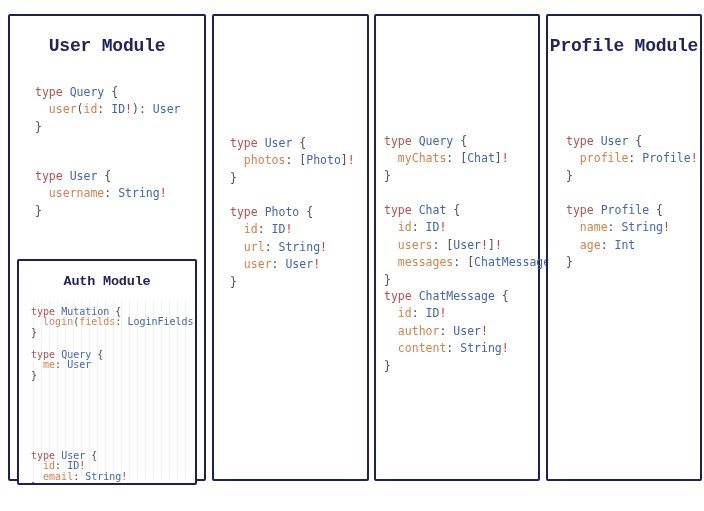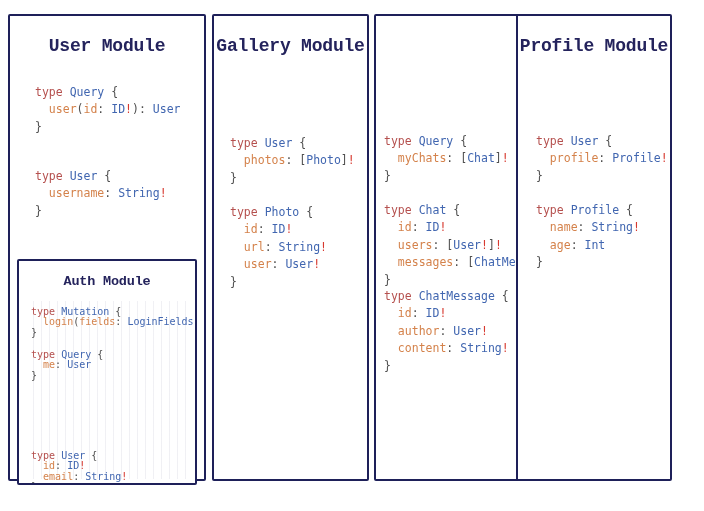--- a/index.html
+++ b/index.html
@@ -121,21 +121,20 @@
 <span class="pn">}</span></div>
 
       <div class="code" style="left:12px; top:156px;margin-top:34px;"><span class="kw">type</span> <span class="ty">User</span> <span class="pn">{</span>
   <span class="fld">id</span><span class="pn">:</span> <span class="ty">ID</span><span class="bang">!</span>
   <span class="fld">email</span><span class="pn">:</span> <span class="ty">String</span><span class="bang">!</span>
 <span class="pn">}</span></div>
     </div>
   </div>
 
   <div class="panel" style="left:212px; top:14px; width:157px; height:467px;">
-    <div class="panel-title">Gallery Module</div>
 
     <div class="code" style="left:16px; top:119px;"><span class="kw">type</span> <span class="ty">User</span> <span class="pn">{</span>
   <span class="fld">photos</span><span class="pn">:</span> <span class="pn">[</span><span class="ty">Photo</span><span class="pn">]</span><span class="bang">!</span>
 <span class="pn">}</span></div>
 
     <div class="code" style="left:16px; top:188px;"><span class="kw">type</span> <span class="ty">Photo</span> <span class="pn">{</span>
   <span class="fld">id</span><span class="pn">:</span> <span class="ty">ID</span><span class="bang">!</span>
   <span class="fld">url</span><span class="pn">:</span> <span class="ty">String</span><span class="bang">!</span>
   <span class="fld">user</span><span class="pn">:</span> <span class="ty">User</span><span class="bang">!</span>
 <span class="pn">}</span></div>
@@ -153,21 +152,21 @@
   <span class="fld">messages</span><span class="pn">:</span> <span class="pn">[</span><span class="ty">ChatMessage</span><span class="pn">]</span><span class="bang">!</span>
 <span class="pn">}</span></div>
 
     <div class="code" style="left:8px; top:272px;"><span class="kw">type</span> <span class="ty">ChatMessage</span> <span class="pn">{</span>
   <span class="fld">id</span><span class="pn">:</span> <span class="ty">ID</span><span class="bang">!</span>
   <span class="fld">author</span><span class="pn">:</span> <span class="ty">User</span><span class="bang">!</span>
   <span class="fld">content</span><span class="pn">:</span> <span class="ty">String</span><span class="bang">!</span>
 <span class="pn">}</span></div>
   </div>
 
-  <div class="panel" style="left:516px; top:14px; width:156px; height:467px;">
+  <div class="panel" style="left:546px; top:14px; width:156px; height:467px;">
     <div class="panel-title">Profile Module</div>
 
     <div class="code" style="left:18px; top:117px;"><span class="kw">type</span> <span class="ty">User</span> <span class="pn">{</span>
   <span class="fld">profile</span><span class="pn">:</span> <span class="ty">Profile</span><span class="bang">!</span>
 <span class="pn">}</span></div>
 
     <div class="code" style="left:18px; top:186px;"><span class="kw">type</span> <span class="ty">Profile</span> <span class="pn">{</span>
   <span class="fld">name</span><span class="pn">:</span> <span class="ty">String</span><span class="bang">!</span>
   <span class="fld">age</span><span class="pn">:</span> <span class="ty">Int</span>
 <span class="pn">}</span></div>

